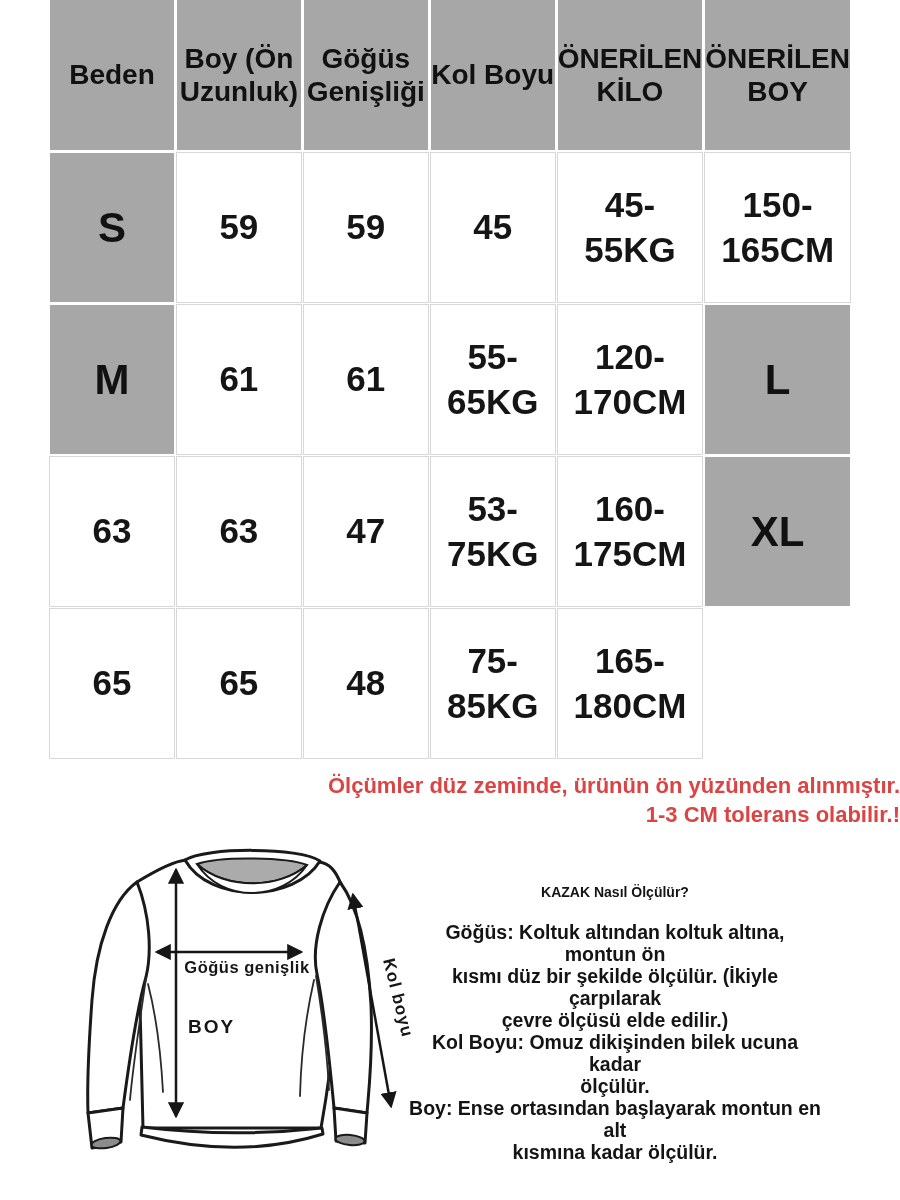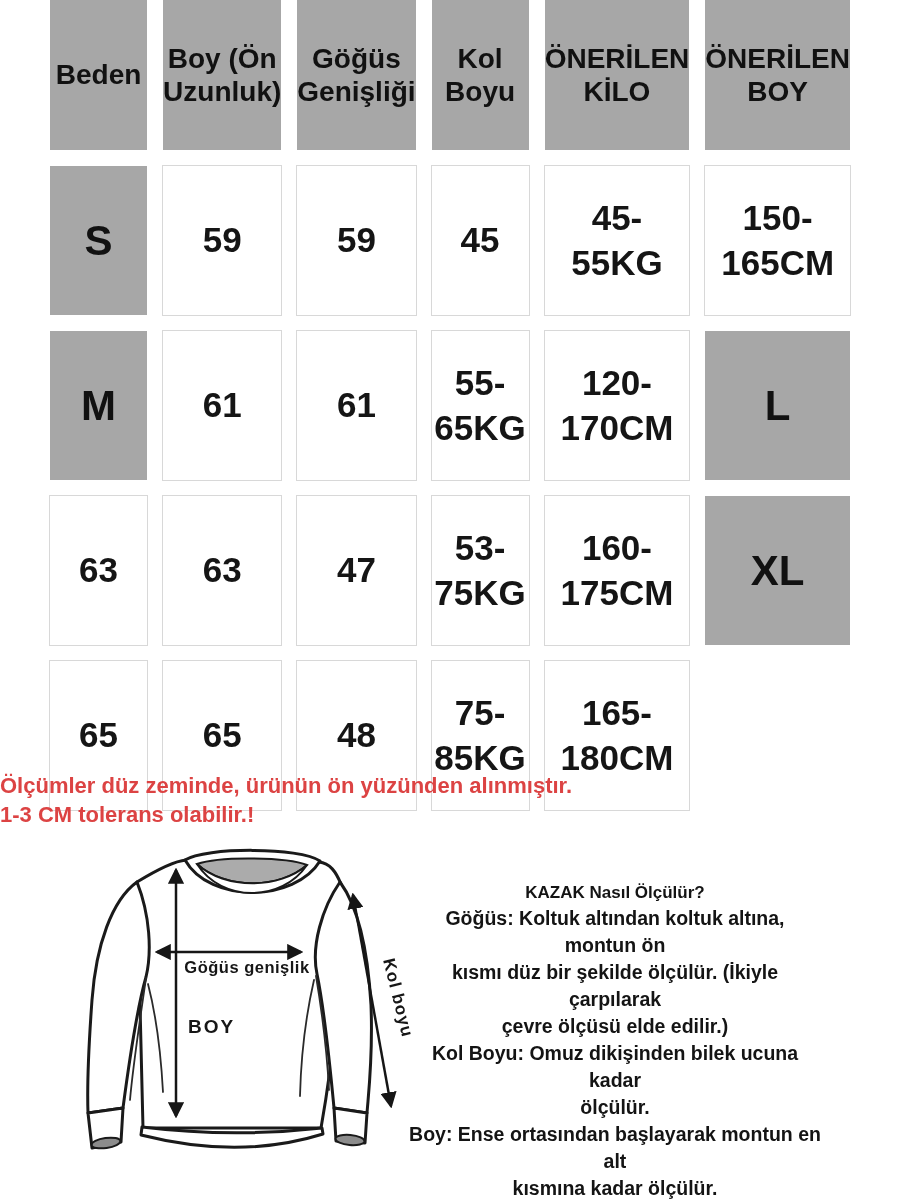--- a/index.html
+++ b/index.html
@@ -4,44 +4,44 @@
 <style>
   html,body{margin:0;padding:0;background:#ffffff;}
   .page{
     position:relative;width:900px;height:1200px;background:#ffffff;overflow:hidden;
     font-family:"Liberation Sans", sans-serif;color:#151515;
   }
   
   .size-table{
     position:absolute;left:50px;top:0;width:800px;
     display:grid;grid-template-columns:repeat(6,1fr);
-    grid-template-rows:150px 149px 149px 149px 149px;gap:16px;
+    grid-template-rows:150px 149px 149px 149px 149px;gap:3px;
   }
   .cell{display:flex;align-items:center;justify-content:center;text-align:center;
     white-space:pre-line;font-weight:bold;}
   .cell.gray{background:#a7a7a7;color:#111;}
   .cell.white{background:#ffffff;box-shadow:0 0 0 1px #d8d8d8;}
   .cell.header{font-size:28px;line-height:1.18;}
   .cell.size{font-size:42px;}
   .cell.val{font-size:35px;line-height:1.28;}
   
   .notice{
-    position:absolute;left:0;top:771px;width:900px;text-align:left;
+    position:absolute;left:0;top:771px;width:900px;text-align:right;
     font-weight:bold;font-size:22px;line-height:29px;color:#dc4343;
   }
   
   .diagram{position:absolute;left:50px;top:845px;width:400px;height:355px;}
   .diagram text{font-family:"Liberation Sans",sans-serif;font-weight:bold;fill:#161616;}
   
   .instructions{
     position:absolute;left:408px;top:880px;width:414px;text-align:center;
     font-weight:bold;color:#141414;
   }
-  .instructions .title{font-size:17px;line-height:25px;margin:0 0 0 0;}
-  .instructions p{font-size:19.5px;line-height:27px;margin:0;white-space:pre-line;}
+  .instructions .title{font-size:14px;line-height:25px;margin:0 0 16px 0;}
+  .instructions p{font-size:19.5px;line-height:22px;margin:0;white-space:pre-line;}
 </style>
 </head>
 <body>
 
 <div class="page">
 
   <div class="size-table">
     <div class="cell gray header">Beden</div>
     <div class="cell gray header">Boy (Ön
 Uzunluk)</div>

